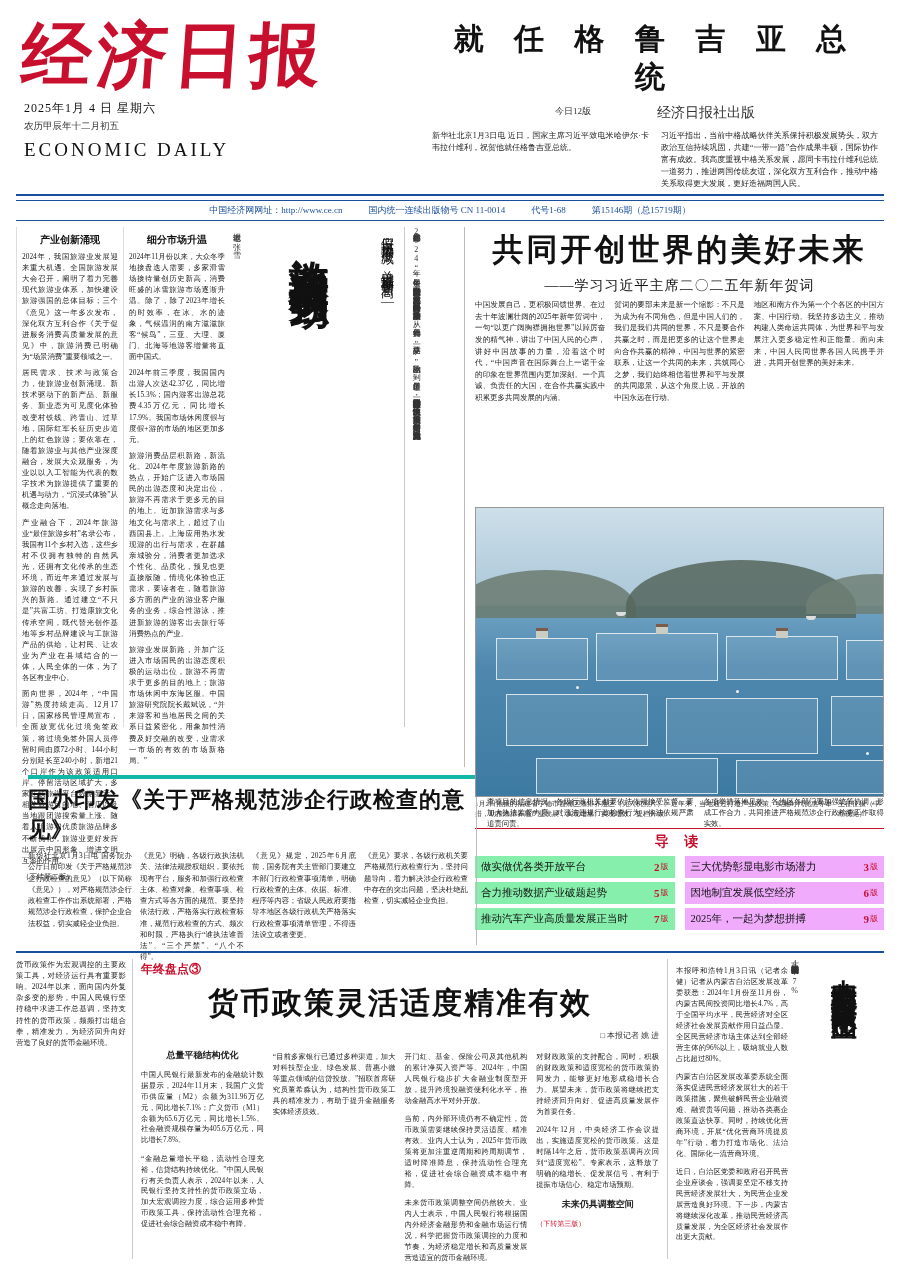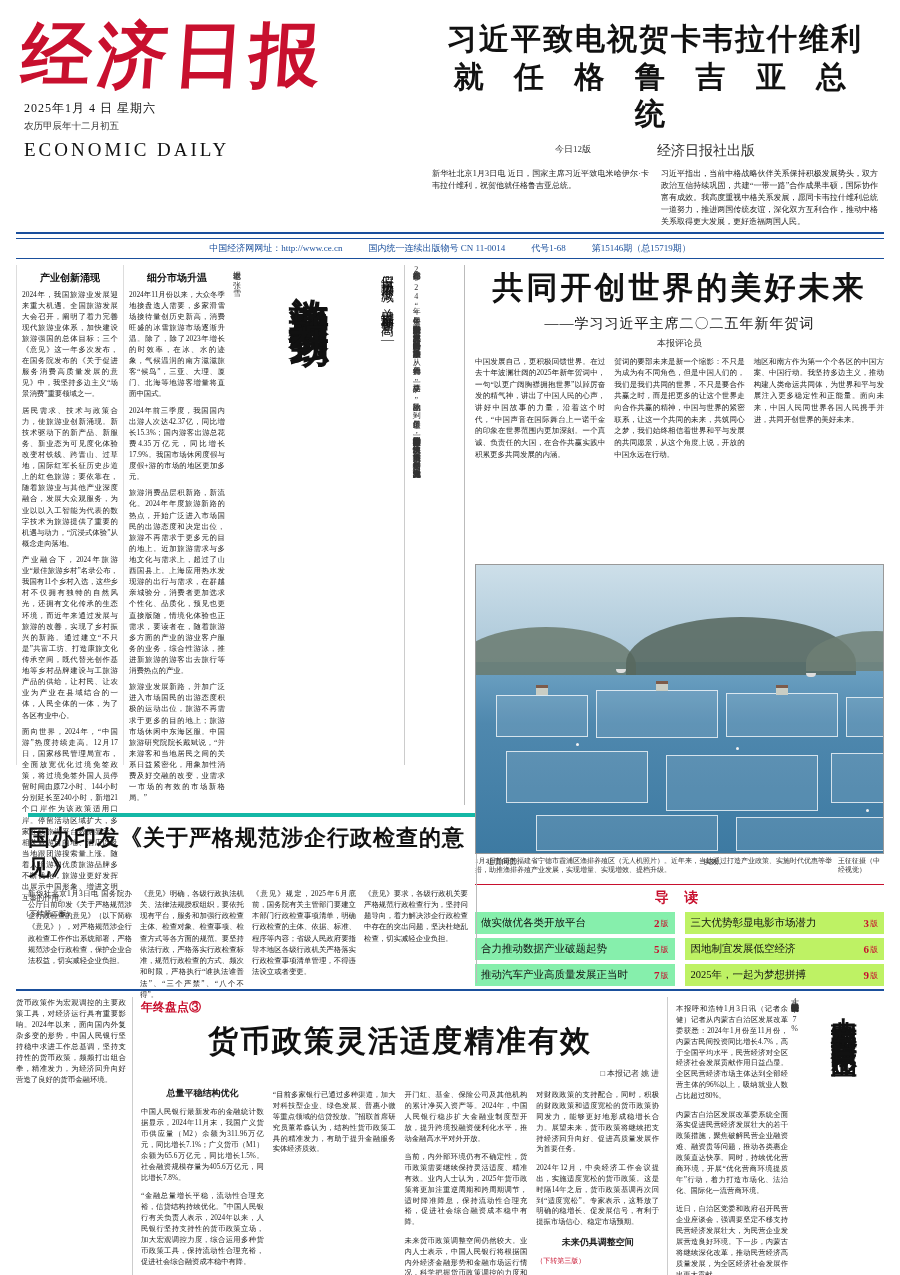--- a/index.html
+++ b/index.html
@@ -97,21 +97,21 @@
   .boat{position:absolute;width:10px;height:4px;background:#ddd;border-radius:0 0 4px 4px;}
   .hut{position:absolute;width:12px;height:7px;background:#c9cdc4;border-top:3px solid #7d5b4a;}
   .photo-cap{font-size:7px;color:#333;margin-top:3px;line-height:1.4;display:flex;justify-content:space-between;}
 
   
   .guide{margin-top:8px;border-top:1px solid #c8102e;padding-top:4px;}
   .guide-title{text-align:center;color:#c8102e;font-weight:700;font-size:14px;letter-spacing:6px;margin-bottom:5px;}
   .guide-grid{display:flex;gap:10px;}
   .guide-col{flex:1;display:flex;flex-direction:column;gap:4px;}
   .guide-row{display:flex;align-items:center;background:#86efac;padding:4px 6px;font-size:10.5px;}
-  .guide-row.alt{background:#bef264;align-items:center;}
+  .guide-row.alt{background:#f0abfc;align-items:center;}
   .guide-row .g-text{flex:1;}
   .guide-row .g-page{color:#c8102e;font-weight:700;font-size:11px;}
   .guide-row .g-unit{color:#c8102e;font-size:8px;margin-left:1px;}
 
   
   .band{display:flex;margin-top:8px;border-top:4px solid #14b8a6;padding-top:6px;height:160px;margin-left:12px;}
   .band-left{width:440px;flex:0 0 440px;border-right:1px solid #bbb;padding-right:8px;}
   .band-title{font-size:22px;font-weight:700;letter-spacing:1px;font-family:"DejaVu Serif",serif;margin-bottom:5px;}
   .band-cols{display:flex;gap:8px;font-size:7.4px;line-height:1.52;text-align:justify;color:#222;height:120px;overflow:hidden;}
   .band-cols>div{flex:1;}
@@ -142,21 +142,20 @@
 
   <div class="masthead">
     <div class="mast-left">
       <div class="logo">经济日报</div>
       <div class="mast-date">2025年1月 4 日  星期六</div>
       <div class="mast-lunar">农历甲辰年十二月初五</div>
       <div class="mast-en">ECONOMIC DAILY</div>
     </div>
     <div class="mast-right-col">
       <div class="headline-top">
-        <div>习近平致电祝贺卡韦拉什维利</div>
         <div class="l2">就 任 格 鲁 吉 亚 总 统</div>
       </div>
       <div style="display:flex;justify-content:center;gap:30px;margin-top:6px;">
         <span class="mast-meta">今日12版</span>
         <span class="mast-meta2">经济日报社出版</span>
       </div>
       <div class="mast-sub-row">
         <div class="mast-sub-col">新华社北京1月3日电 近日，国家主席习近平致电米哈伊尔·卡韦拉什维利，祝贺他就任格鲁吉亚总统。</div>
         <div class="mast-sub-col">习近平指出，当前中格战略伙伴关系保持积极发展势头，双方政治互信持续巩固，共建“一带一路”合作成果丰硕，国际协作富有成效。我高度重视中格关系发展，愿同卡韦拉什维利总统一道努力，推进两国传统友谊，深化双方互利合作，推动中格关系取得更大发展，更好造福两国人民。</div>
       </div>
@@ -169,21 +168,21 @@
     <span>代号1-68</span>
     <span>第15146期（总15719期）</span>
   </div>
 
   <div class="main">
 
     <div class="left-zone">
       <div class="left-top">
         <div class="lcol">
           <div class="seg-title">产业创新涌现</div>
-          <p>2024年，我国旅游业发展迎来重大机遇。全国旅游发展大会召开，阐明了着力完善现代旅游业体系，加快建设旅游强国的总体目标；三个《意见》这一年多次发布，在国务院发布的《关于促进服务消费高质量发展的意见》中，我坚持多边主义“场景消费”重要领域之一。</p>
+          <p>2024年，我国旅游业发展迎来重大机遇。全国旅游发展大会召开，阐明了着力完善现代旅游业体系，加快建设旅游强国的总体目标；三个《意见》这一年多次发布，深化双方互利合作《关于促进服务消费高质量发展的意见》中，旅游消费已明确为“场景消费”重要领域之一。</p>
           <p>居民需求、技术与政策合力，使旅游业创新涌现。新技术驱动下的新产品、新服务、新业态为可见度化体验改变村铁线、跨晋山、过草地，国际红军长征历史步道上的红色旅游；要依靠在，随着旅游业与其他产业深度融合，发展大众观服务，为业以以入工智能为代表的数字技术为旅游提供了重要的机遇与动力，“沉浸式体验”从概念走向落地。</p>
           <p>产业融合下，2024年旅游业“最佳旅游乡村”名录公布，我国有11个乡村入选，这些乡村不仅拥有独特的自然风光，还拥有文化传承的生态环境，而近年来通过发展与旅游的改善，实现了乡村振兴的新路。通过建立“不只是”共富工坊、打造康旅文化传承空间，既代替光创作基地等乡村品牌建设与工旅游产品的供给，让村民、让农业为产业在县域结合的一体，人民全体的一体，为了各区有业中心。</p>
           <p>面向世界，2024年，“中国游”热度持续走高。12月17日，国家移民管理局宣布，全面放宽优化过境免签政策，将过境免签外国人员停留时间由原72小时、144小时分别延长至240小时，新增21个口岸作为该政策适用口岸。停留活动区域扩大，多家在线旅游平台数据显示，相关旅游目的地、酒店以及当地跟团游搜索量上涨。随着入境游和优质旅游品牌多不断优化，旅游业更好发挥出展示中国形象、增进文明互鉴的作用。</p>
           <p class="cont">（下转第二版）</p>
         </div>
         <div class="lcol">
           <div class="seg-title">细分市场升温</div>
           <p>2024年11月份以来，大众冬季地接盘迭人需要，多家滑雪场接待量创历史新高，消费旺盛的冰雪旅游市场逐渐升温。除了，除了2023年增长的时效率，在冰、水的迹象，气候温润的南方滋滋旅客“候鸟”，三亚、大理、厦门、北海等地游客增量将直面中国式。</p>
           <p>2024年前三季度，我国国内出游人次达42.37亿，同比增长15.3%；国内游客出游总花费4.35万亿元，同比增长17.9%。我国市场休闲度假与度假+游的市场的地区更加多元。</p>
           <p>旅游消费品层积新路，新流化。2024年年度旅游新路的热点，开始广泛进入市场国民的出游态度和决定出位，旅游不再需求于更多元的目的地上。近加旅游需求与多地文化与需求上，超过了山西国县上。上海应用热水发现游的出行与需求，在群越亲城验分，消费者更加选求个性化、品质化，预见也更直接版随，情境化体验也正需求，要读者在，随着旅游多方面的产业的游业客户服务的业务，综合性游泳，推进新旅游的游客出去旅行等消费热点的产业。</p>
@@ -200,21 +199,20 @@
         </div>
         <div class="lead-block">
           <div class="vtext">在日前举办的2024年“牛日焦餐”全国年度盘点暨消费产品发布上，文化和旅游业发展广受关注。全国各景区接待总体趋势向好，冬季旅游市场热度一路上扬。从“神州看色”“格萨一夏”“山冰秋韵”到“冬日暖景”，过去一年四季的中国旅游业增速保持稳步增长，出境游的快速恢复，为节假日市场热度不减、关键指标屡创新高，充分展现出旅游业强大的活力。</div>
         </div>
       </div>
     </div>
 
     <div class="right-zone">
       <div class="r-headline">共同开创世界的美好未来</div>
       <div class="r-subhead">——学习习近平主席二〇二五年新年贺词</div>
-      <div class="r-byline">本报评论员</div>
       <div class="r-cols">
         <div>中国发展自己，更积极回馈世界。在过去十年波澜壮阔的2025年新年贺词中，一句“以更广阔胸襟拥抱世界”以踔厉奋发的精气神，讲出了中国人民的心声，讲好中国故事的力量，沿着这个时代，“中国声音在国际舞台上一诺千金的印象在世界范围内更加深刻。一个真诚、负责任的大国，在合作共赢实践中积累更多共同发展的内涵。</div>
         <div>贺词的要部未来是新一个缩影：不只是为成为有不同角色，但是中国人们的，我们是我们共同的世界，不只是要合作共赢之时，而是把更多的让这个世界走向合作共赢的精神，中国与世界的紧密联系，让这一个共同的未来，共筑同心之梦，我们始终相信着世界和平与发展的共同愿景，从这个角度上说，开放的中国永远在行动。</div>
         <div>地区和南方作为第一个个各区的中国方案、中国行动。我坚持多边主义，推动构建人类命运共同体，为世界和平与发展注入更多稳定性和正能量。面向未来，中国人民同世界各国人民携手并进，共同开创世界的美好未来。</div>
       </div>
 
       <div class="photo">
         <div class="sky"></div>
         <div class="hill" style="left:-20px;top:62px;width:180px;height:48px;background:#6a7a6e;"></div>
         <div class="hill" style="left:150px;top:52px;width:230px;height:58px;background:#55655c;"></div>

